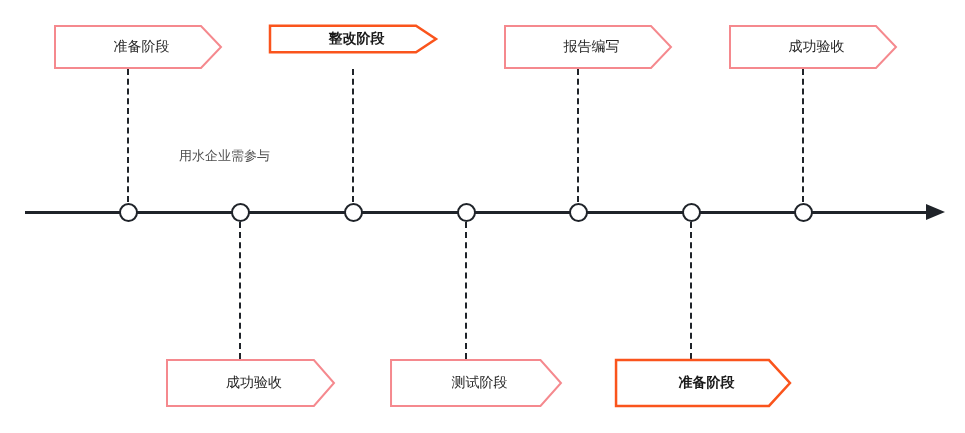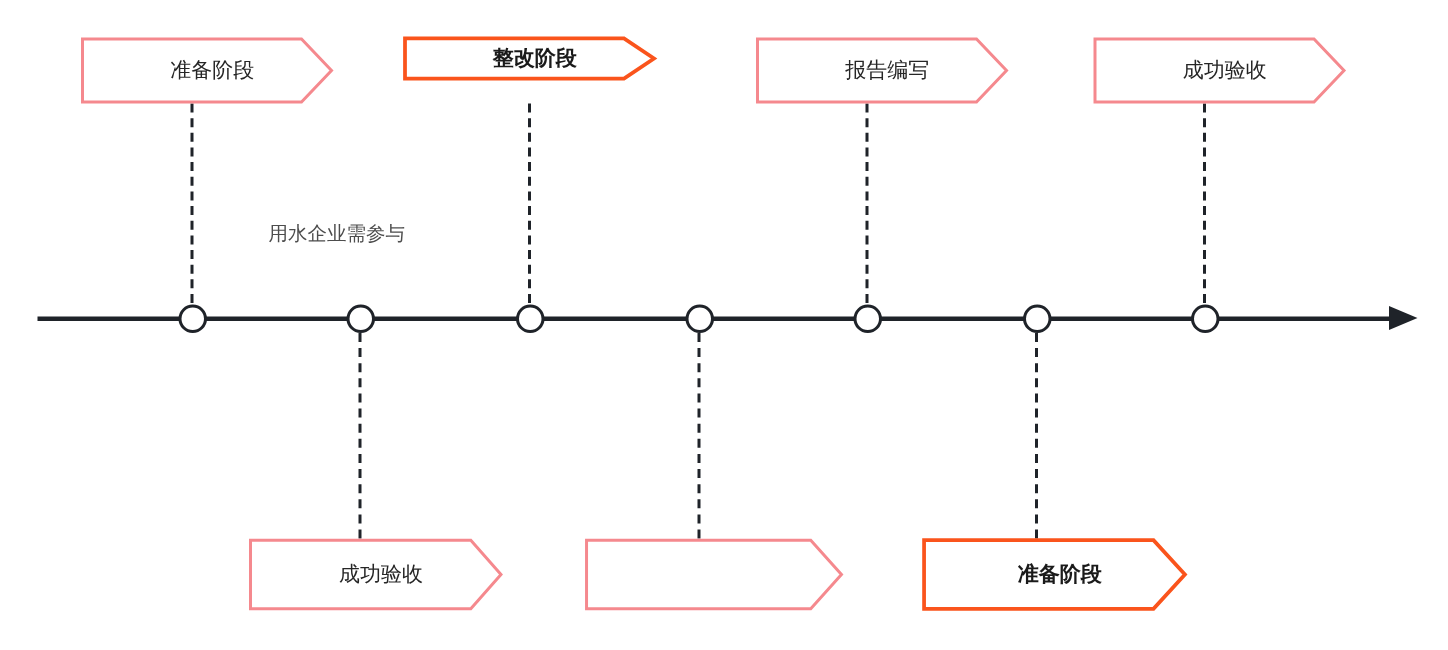--- a/index.html
+++ b/index.html
@@ -161,20 +161,21 @@
     <svg class="shape" viewBox="0 0 168 44" preserveAspectRatio="none">
       <polygon points="1,1 147,1 167,22 147,43 1,43"></polygon>
     </svg>
     <span class="stage-label">成功验收</span>
   </div>
 
   <div class="stage" style="left:390px;top:359px;width:172px;height:48px">
     <svg class="shape" viewBox="0 0 168 44" preserveAspectRatio="none">
       <polygon points="1,1 147,1 167,22 147,43 1,43"></polygon>
     </svg>
+    <span class="stage-label">测试阶段</span>
   </div>
 
   <div class="stage emphasis" style="left:615px;top:359px;width:176px;height:48px">
     <svg class="shape" viewBox="0 0 168 44" preserveAspectRatio="none">
       <polygon points="1,1 147,1 167,22 147,43 1,43"></polygon>
     </svg>
     <span class="stage-label">准备阶段</span>
   </div>
 
   <div class="annotation">用水企业需参与</div>

